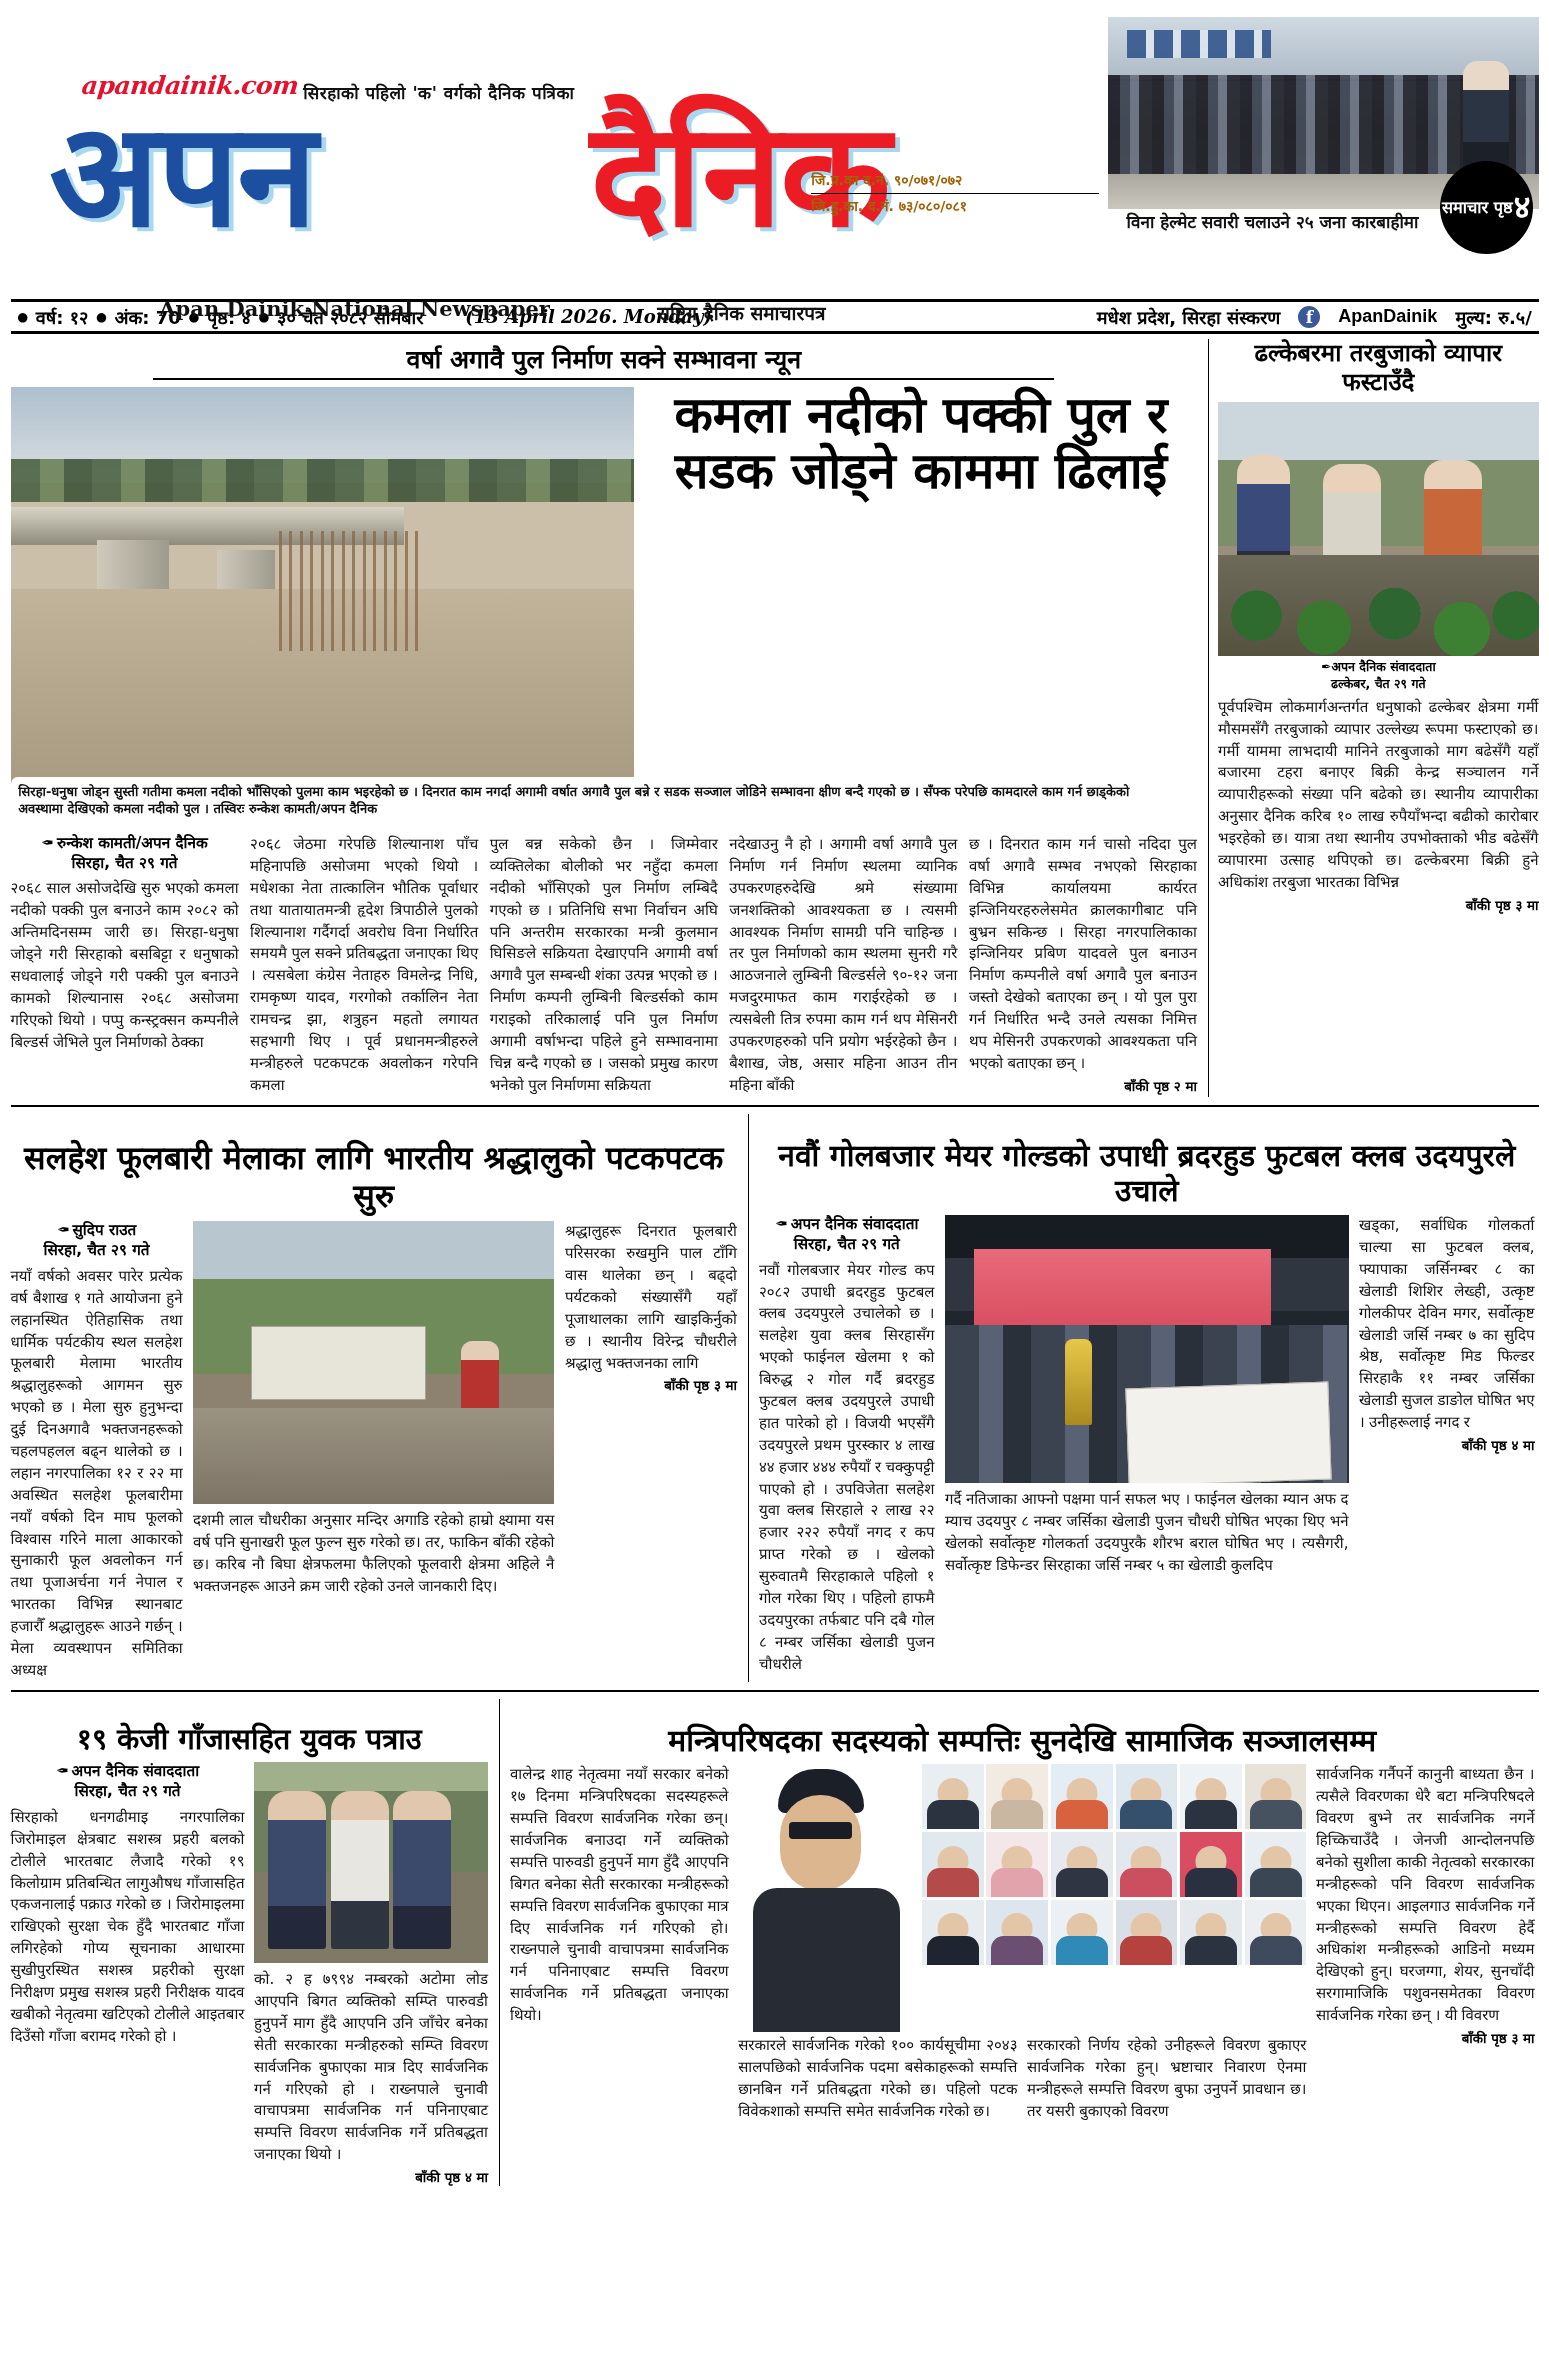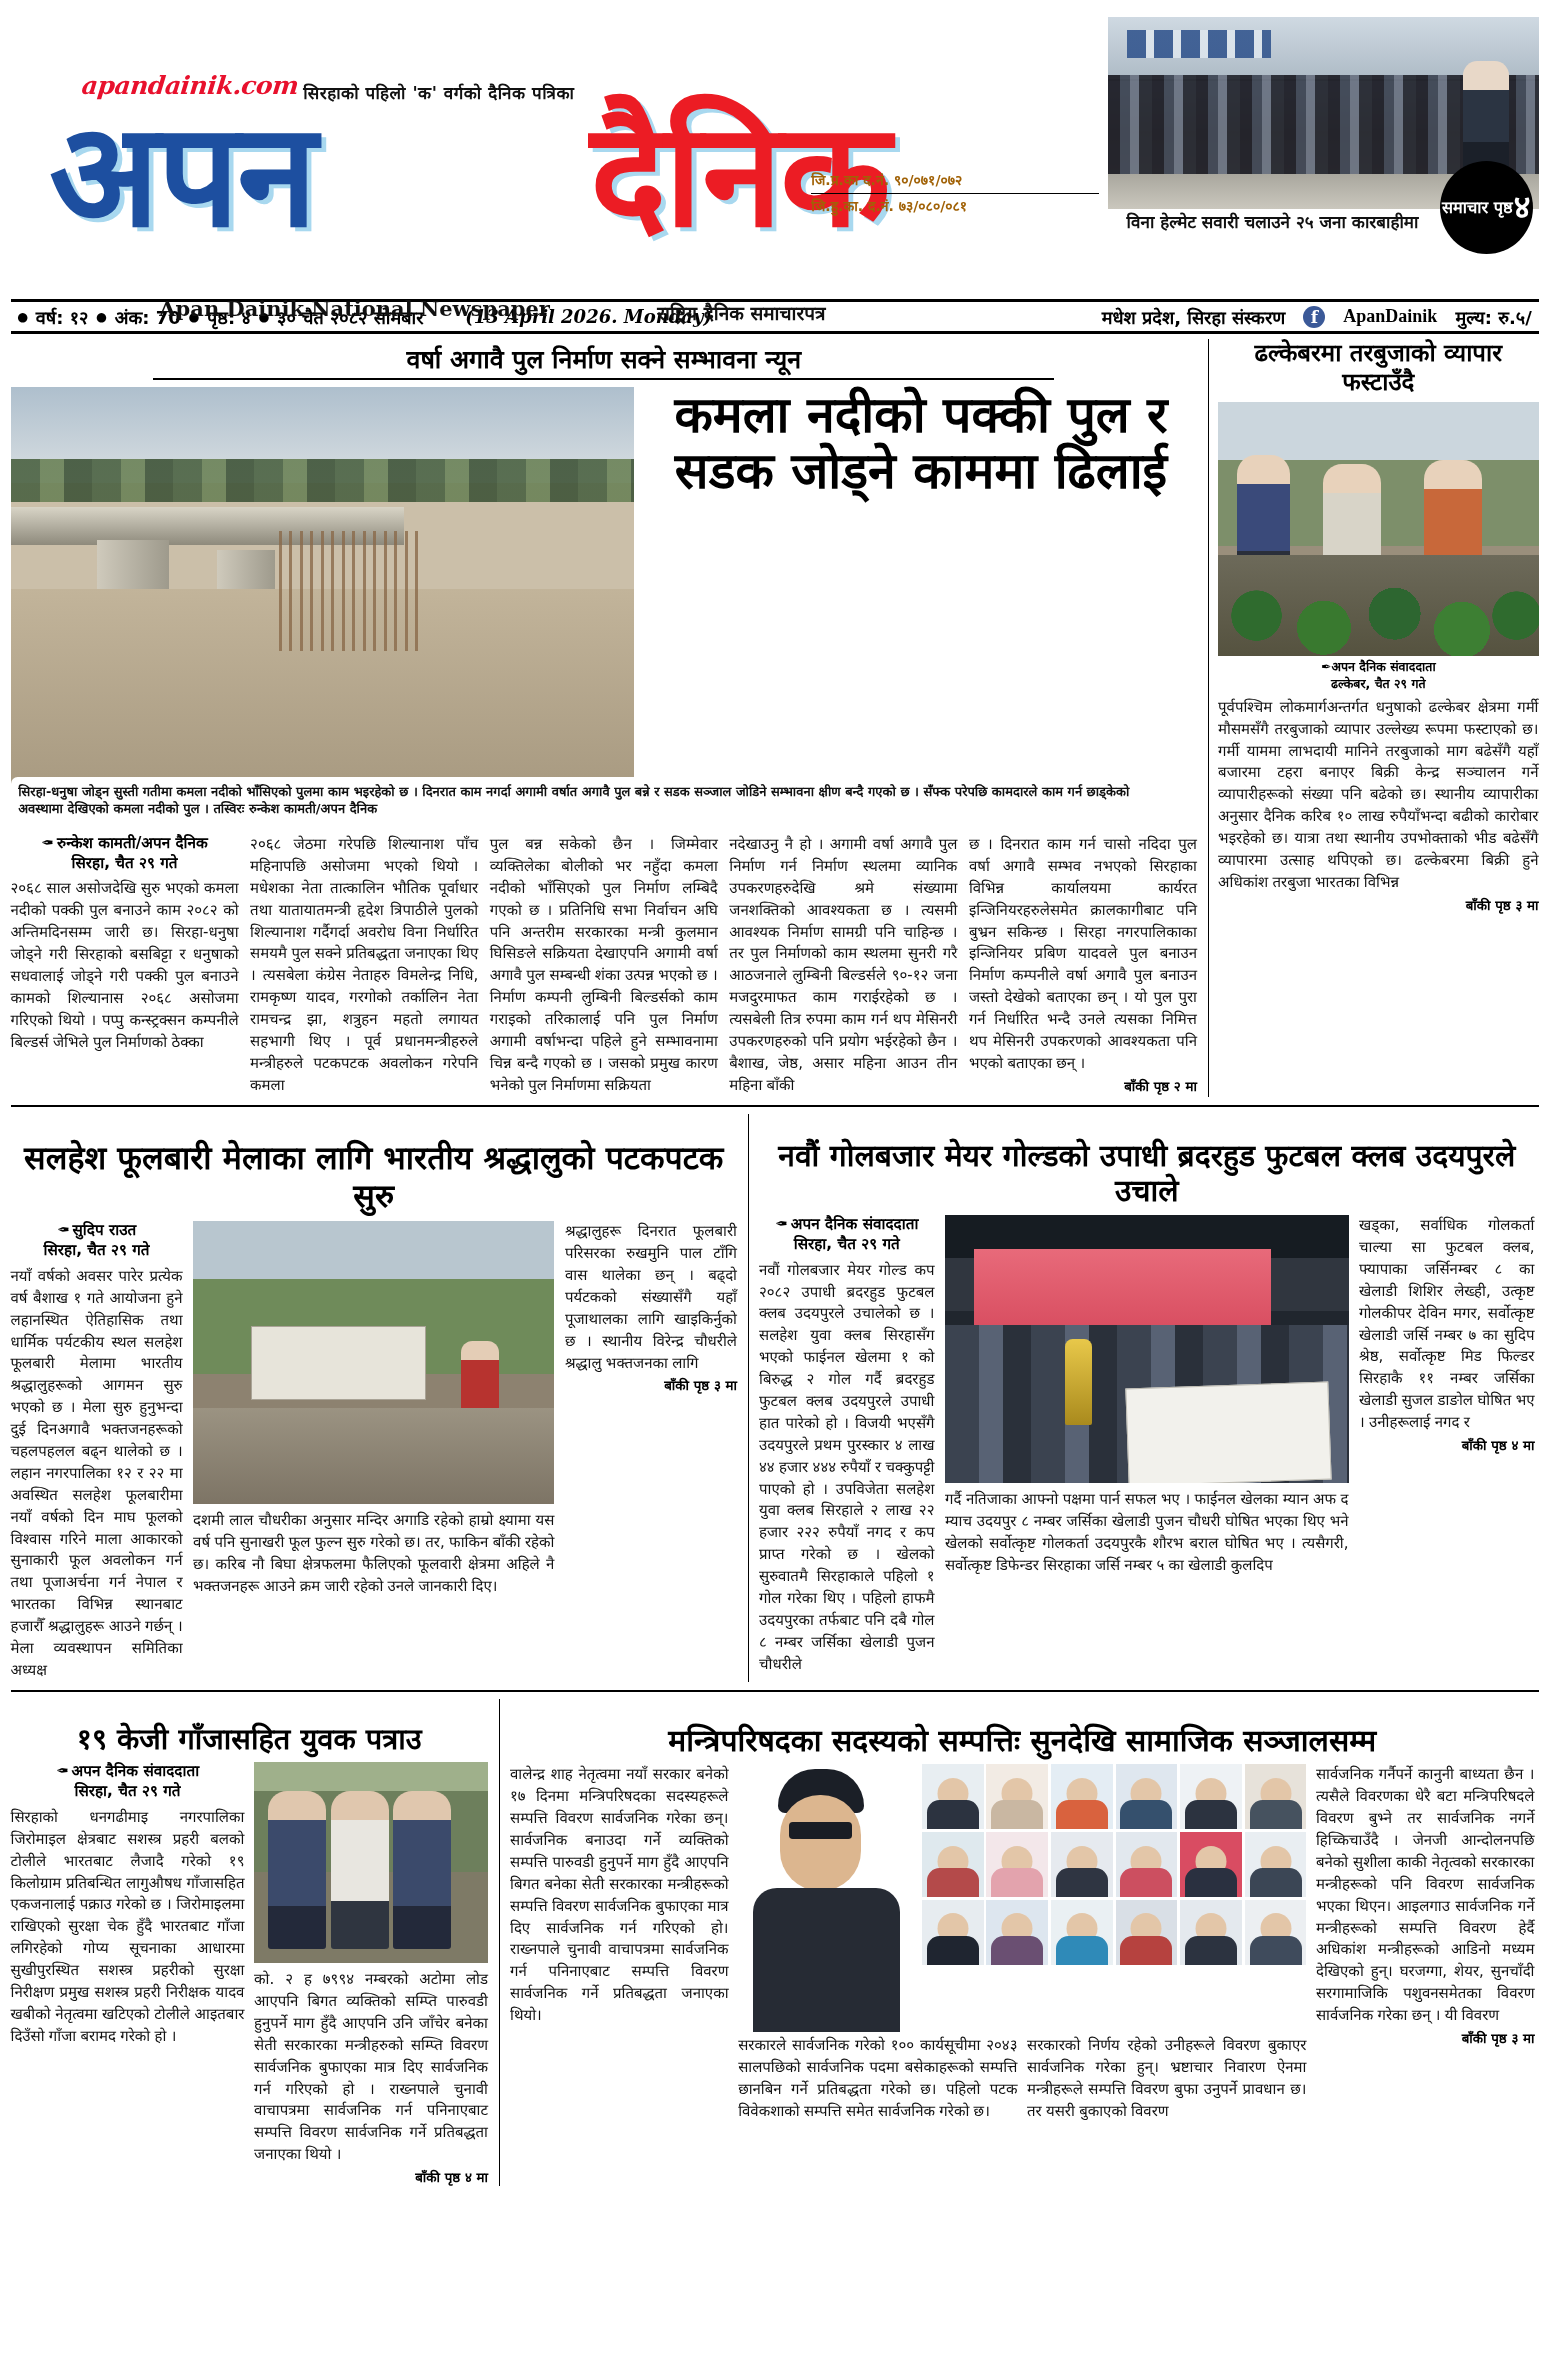--- a/index.html
+++ b/index.html
@@ -99,21 +99,21 @@
   }
   .ib-left{display:flex;align-items:center;gap:7.7px;}
   .ib-dot{font-size:12.5px;line-height:1;}
   .ib-en{margin-left:34px;font-family:"DejaVu Serif","Liberation Serif",serif;font-style:italic;}
   .ib-right{margin-left:auto;display:flex;align-items:center;gap:18px;}
   .fb-icon{
     width:22px;height:22px;border-radius:50%;background:#3b5998;color:#fff;
     display:inline-flex;align-items:center;justify-content:center;
     font-family:"DejaVu Serif","Liberation Serif",serif;font-weight:bold;font-size:17px;
   }
-  .ib-fbname{font-family:Liberation Serif, serif;}
+  .ib-fbname{font-family:Liberation Sans, sans-serif;}
   .byline{
     font-weight:bold;font-size:15.3px;line-height:1.3;text-align:center;margin-bottom:4.8px;
   }
   .byline .pen{display:inline-block;transform:scaleX(-1);margin-right:2.9px;}
   .byline .place{display:block;font-weight:bold;}
   .bodytext{
     font-size:15px;line-height:1.46;text-align:justify;color:#111;
     hyphens:none;word-spacing:-0.5px;
   }
   .cont{font-weight:bold;text-align:right;display:block;margin-top:1.9px;font-size:13.4px;}

